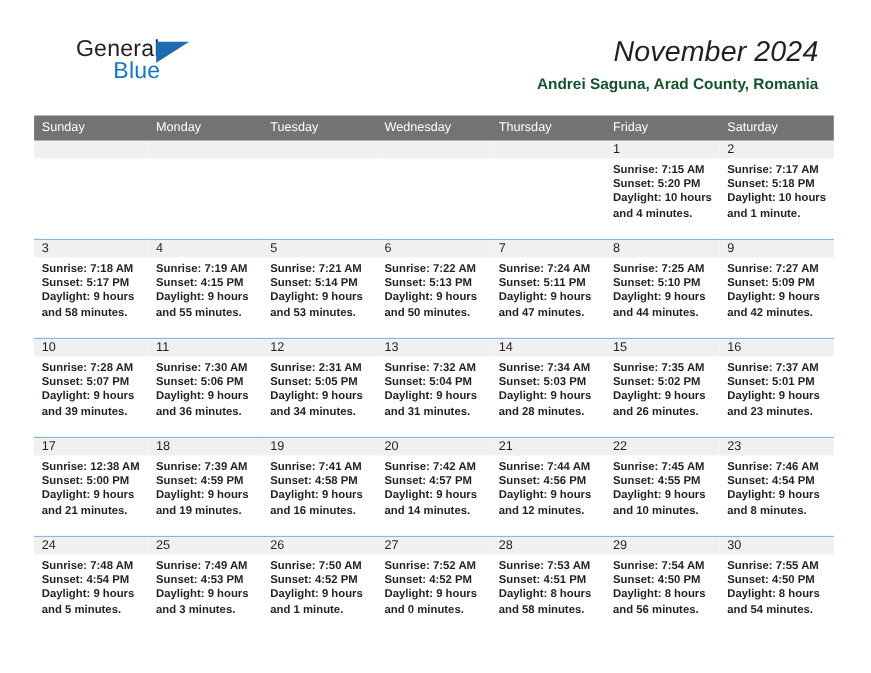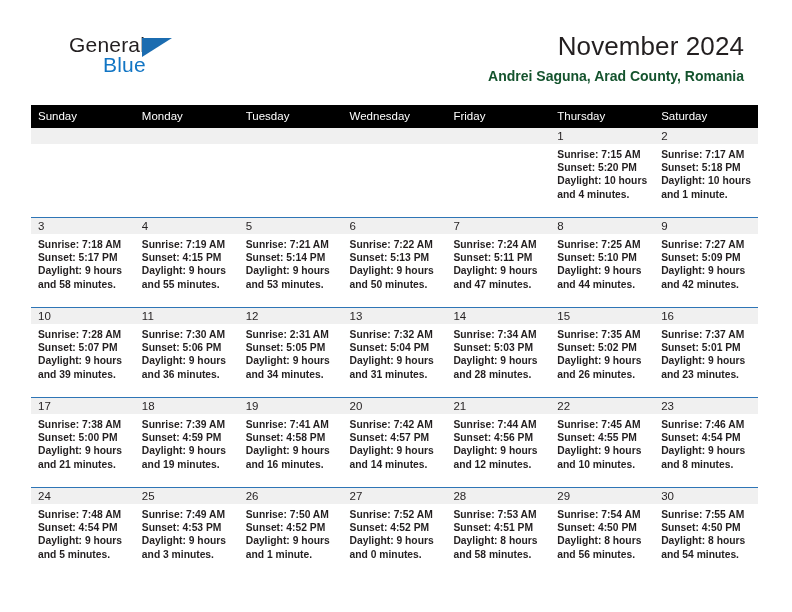--- a/index.html
+++ b/index.html
@@ -74,20 +74,21 @@
     top: 30px;
     text-align: right;
   }
   .month-title {
     font-size: 26px;
     font-weight: normal;
     color: #231f20;
     line-height: 32px;
     letter-spacing: .1px;
     white-space: nowrap;
+    font-style: italic;
   }
   .location-subtitle {
     margin-top: 6px;
     font-size: 14px;
     font-weight: bold;
     color: #14532d;
     line-height: 17px;
     white-space: nowrap;
   }
 
@@ -95,21 +96,21 @@
   .calendar {
     position: absolute;
     left: 31px;
     top: 105px;
     width: 727px;
   }
 
   .weekday-row {
     display: flex;
     width: 100%;
-    background: #000000;
+    background: #737373;
   }
   .weekday-cell {
     flex: 1 1 0;
     box-sizing: border-box;
     padding: 4px 0 5px 7px;
     font-size: 11.5px;
     color: #ffffff;
     line-height: 14px;
     white-space: nowrap;
   }
@@ -175,22 +176,22 @@
 
   </div>
 
   <div class="calendar">
 
     <div class="weekday-row">
       <div class="weekday-cell">Sunday</div>
       <div class="weekday-cell">Monday</div>
       <div class="weekday-cell">Tuesday</div>
       <div class="weekday-cell">Wednesday</div>
+      <div class="weekday-cell">Thursday</div>
       <div class="weekday-cell">Friday</div>
-      <div class="weekday-cell">Thursday</div>
       <div class="weekday-cell">Saturday</div>
     </div>
 
     <div id="weeks-container">
         <div class="week-row">
           <div class="day-cell empty">
             <div class="day-number-band"></div>
             <div class="day-body">
               <div></div>
               <div></div>
@@ -380,21 +381,21 @@
               <div>Sunset: 5:01 PM</div>
               <div>Daylight: 9 hours</div>
               <div>and 23 minutes.</div>
             </div>
           </div>
         </div>
         <div class="week-row">
           <div class="day-cell">
             <div class="day-number-band">17</div>
             <div class="day-body">
-              <div>Sunrise: 7:38 AM</div>
+              <div>Sunrise: 12:38 AM</div>
               <div>Sunset: 5:00 PM</div>
               <div>Daylight: 9 hours</div>
               <div>and 21 minutes.</div>
             </div>
           </div>
           <div class="day-cell">
             <div class="day-number-band">18</div>
             <div class="day-body">
               <div>Sunrise: 7:39 AM</div>
               <div>Sunset: 4:59 PM</div>

